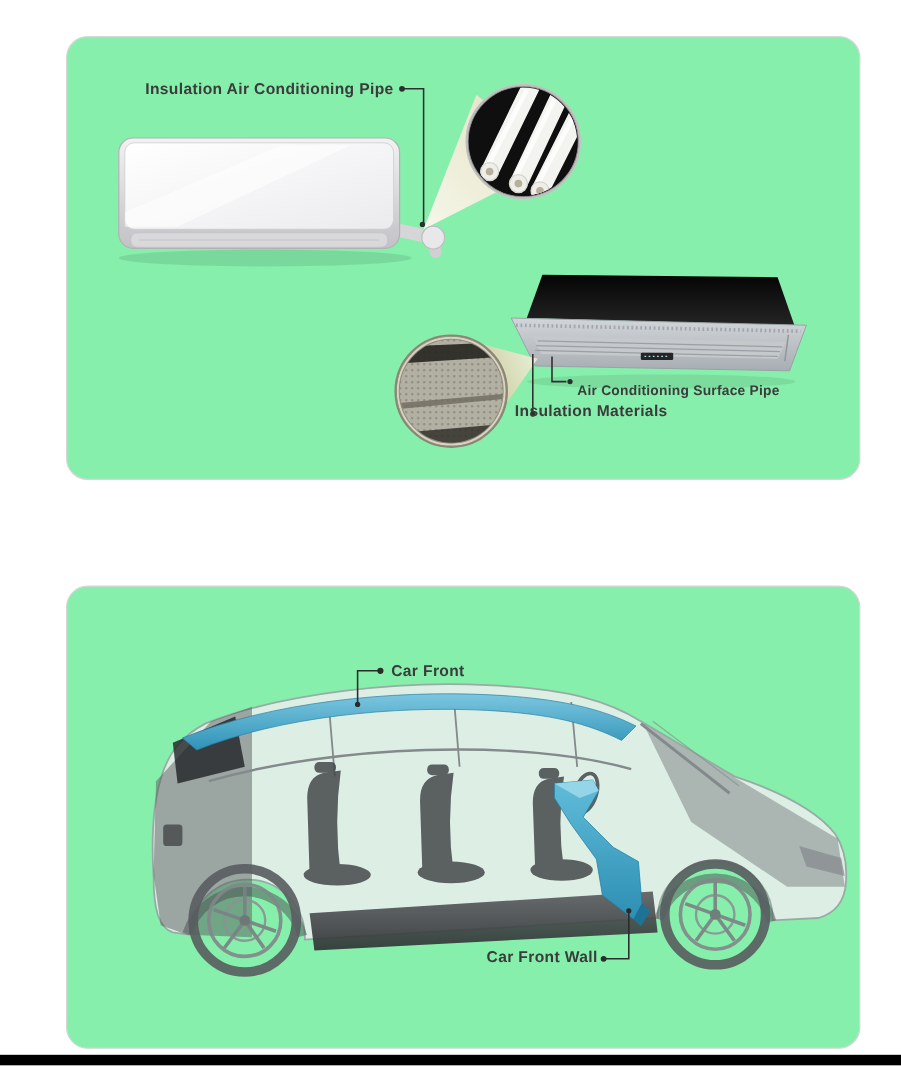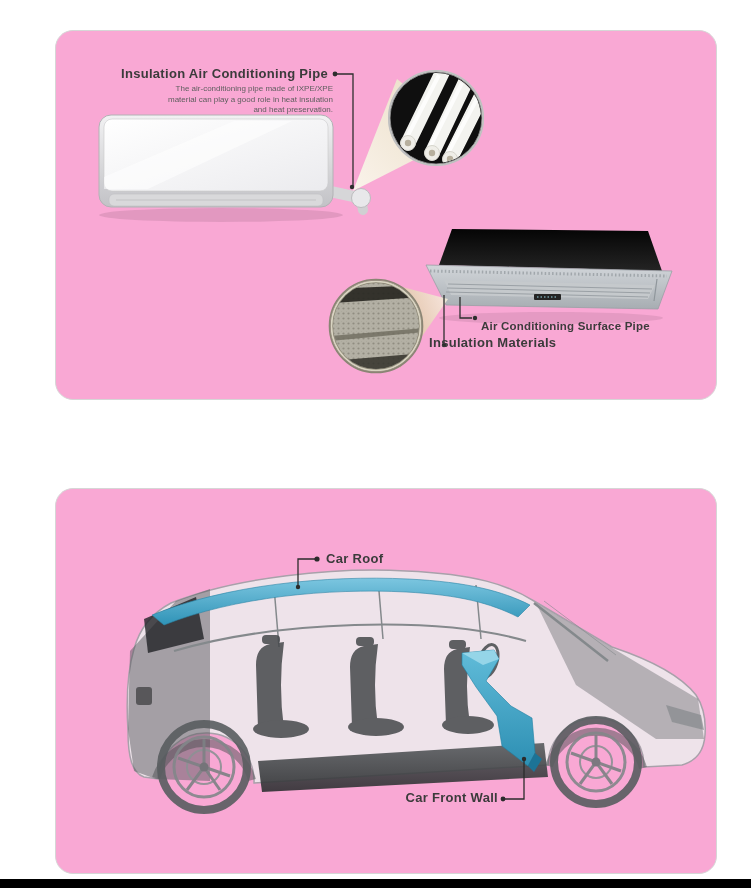--- a/index.html
+++ b/index.html
@@ -1,21 +1,21 @@
 <!DOCTYPE html>
 <html><head>
 <meta charset="utf-8">
 <style>
   html,body { margin:0; padding:0; }
   body {
     width:751px; height:888px; position:relative; background:#ffffff;
     font-family:"Liberation Sans", sans-serif; overflow:hidden;
   }
   .panel {
-    position:absolute; background:#f9a8d4;
+    position:absolute; background:#86efac;
     border:1px solid #d6d6d6; border-radius:18px;
   }
   #panel-ac  { left:55px; top:30px;  width:660px; height:368px; }
   #panel-car { left:55px; top:488px; width:660px; height:384px; }
   svg.layer { position:absolute; left:0; top:0; }
   .label-title {
     position:absolute; color:#3b3b3b; font-weight:600; font-size:13px;
     letter-spacing:.3px; white-space:nowrap;
   }
   .label-sub {
@@ -141,23 +141,20 @@
       <circle cx="279" cy="43" r="2.4" fill="#2e2e2e" stroke="none"></circle>
       <circle cx="296" cy="156" r="2.2" fill="#2e2e2e" stroke="none"></circle>
       <polyline points="404,266 404,287 416,287"></polyline>
       <circle cx="419" cy="287" r="2.2" fill="#2e2e2e" stroke="none"></circle>
       <line x1="388" y1="264" x2="388" y2="312"></line>
       <circle cx="388" cy="314" r="2.2" fill="#2e2e2e" stroke="none"></circle>
     </g>
   </svg>
 
   <div class="label-title ta-r" style="left:0; top:35px; width:272px;">Insulation Air Conditioning Pipe</div>
-  <div class="label-desc ta-r" style="left:0; top:53px; width:277px;">The air-conditioning pipe made of IXPE/XPE
-material can play a good role in heat insulation
-and heat preservation.</div>
   <div class="label-sub" style="left:425px; top:289px;">Air Conditioning Surface Pipe</div>
   <div class="label-title" style="left:373px; top:304px;">Insulation Materials</div>
 </div>
 
 <div class="panel" id="panel-car">
   <svg class="layer" width="660" height="384" viewBox="0 0 660 384">
     <defs>
       <linearGradient id="roofGrad" x1="0" y1="0" x2="0" y2="1">
         <stop offset="0" stop-color="#7cc6e0"></stop>
           <stop offset="1" stop-color="#2f93b7"></stop>
@@ -253,17 +250,17 @@
     <g stroke="#2b2b2b" stroke-width="1.3" fill="none">
       <polyline points="261,70 242,70 242,97"></polyline>
       <circle cx="261" cy="70" r="2.6" fill="#2b2b2b" stroke="none"></circle>
       <circle cx="242" cy="98" r="2.2" fill="#2b2b2b" stroke="none"></circle>
       <polyline points="447,310 468,310 468,270"></polyline>
       <circle cx="447" cy="310" r="2.4" fill="#2b2b2b" stroke="none"></circle>
       <circle cx="468" cy="270" r="2.2" fill="#2b2b2b" stroke="none"></circle>
     </g>
   </svg>
 
-  <div class="label-title" style="left:270px; top:62px; font-weight:700;">Car Roof</div>
+  <div class="label-title" style="left:270px; top:62px; font-weight:700;">Car Front</div>
   <div class="label-title ta-r" style="left:300px; top:301px; width:142px; font-weight:700;">Car Front Wall</div>
 </div>
 
 <div id="footer-bar"></div>
 
 </body></html>

